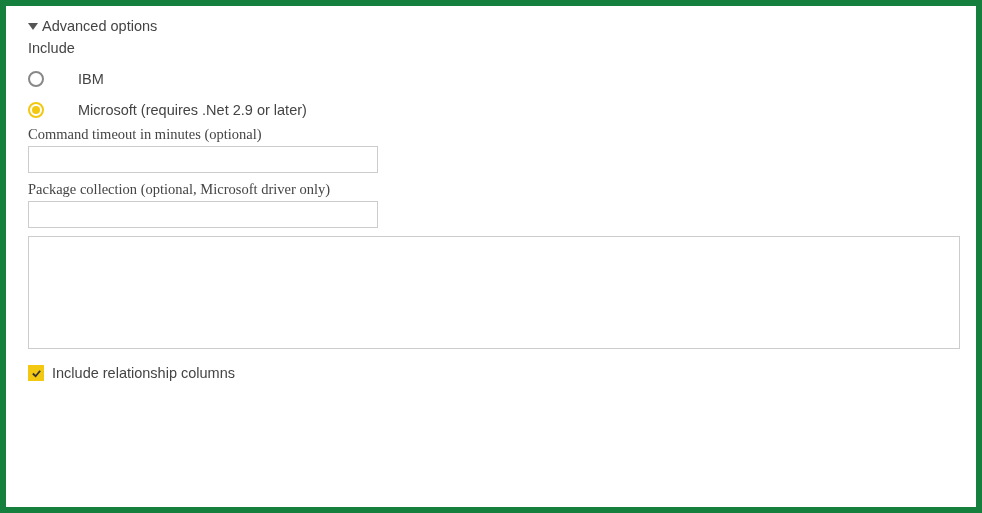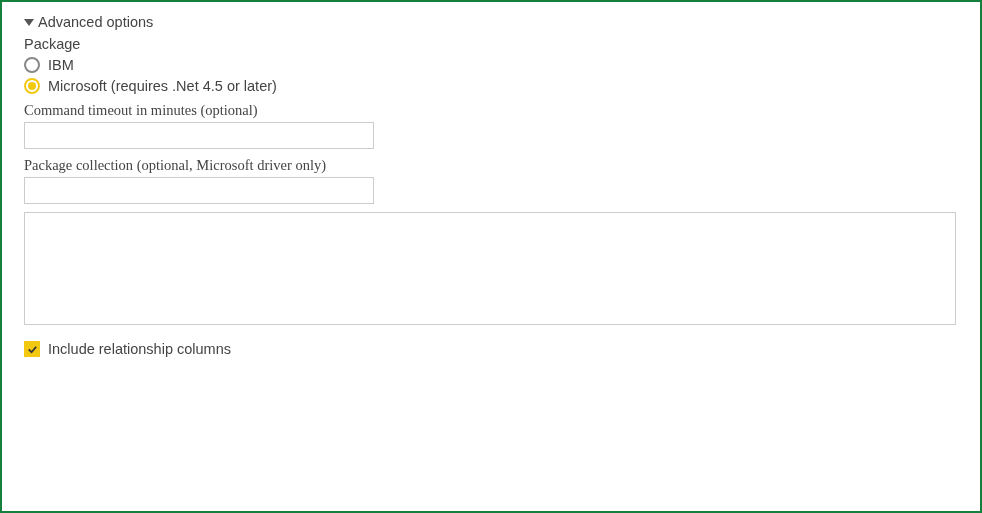--- a/index.html
+++ b/index.html
@@ -9,21 +9,21 @@
     }
     body {
       font-family: "Segoe UI", -apple-system, sans-serif;
       font-size: 14px;
       color: #333;
       background: #fff;
       width: 982px;
       height: 513px;
     }
     .panel {
-      border: 2px solid #15803d;
+      border: 6px solid #15803d;
       padding: 12px 22px 16px 22px;
       height: 100%;
     }
     .section-header {
       display: flex;
       align-items: center;
       margin-bottom: 4px;
       cursor: pointer;
     }
     .triangle-icon {
@@ -41,23 +41,24 @@
     }
     .field-label {
       font-size: 14.5px;
       color: #444;
       margin-top: 6px;
       margin-bottom: 3px;
     }
     .radio-group .radio-row {
       display: flex;
       align-items: center;
-      margin-top: 5px;
+      margin-top: 15px;
       margin-bottom: 5px;
       cursor: pointer;
+      gap: 26px;
     }
     .radio-outer {
       width: 16px;
       height: 16px;
       border-radius: 50%;
       border: 2px solid #888;
       display: flex;
       align-items: center;
       justify-content: center;
       margin-right: 8px;
@@ -127,34 +128,34 @@
 </head>
 <body>
 
 <div class="panel">
 
   <div class="section-header">
     <span class="triangle-icon"></span>
     <span class="section-title">Advanced options</span>
   </div>
 
-  <div class="field-label">Package</div>
+  <div class="field-label">Include</div>
 
   <div class="radio-group">
     <div class="radio-row">
       <span class="radio-outer">
           <span class="radio-inner"></span>
         </span>
       <span class="radio-label">IBM</span>
     </div>
     <div class="radio-row">
       <span class="radio-outer selected">
           <span class="radio-inner"></span>
         </span>
-      <span class="radio-label">Microsoft (requires .Net 4.5 or later)</span>
+      <span class="radio-label">Microsoft (requires .Net 2.9 or later)</span>
     </div>
   </div>
 
   <div class="field-block">
     <div class="field-label">Command timeout in minutes (optional)</div>
     <input type="text" class="text-input" value="" style="">
   </div>
 
   <div class="field-block">
     <div class="field-label">Package collection (optional, Microsoft driver only)</div>

